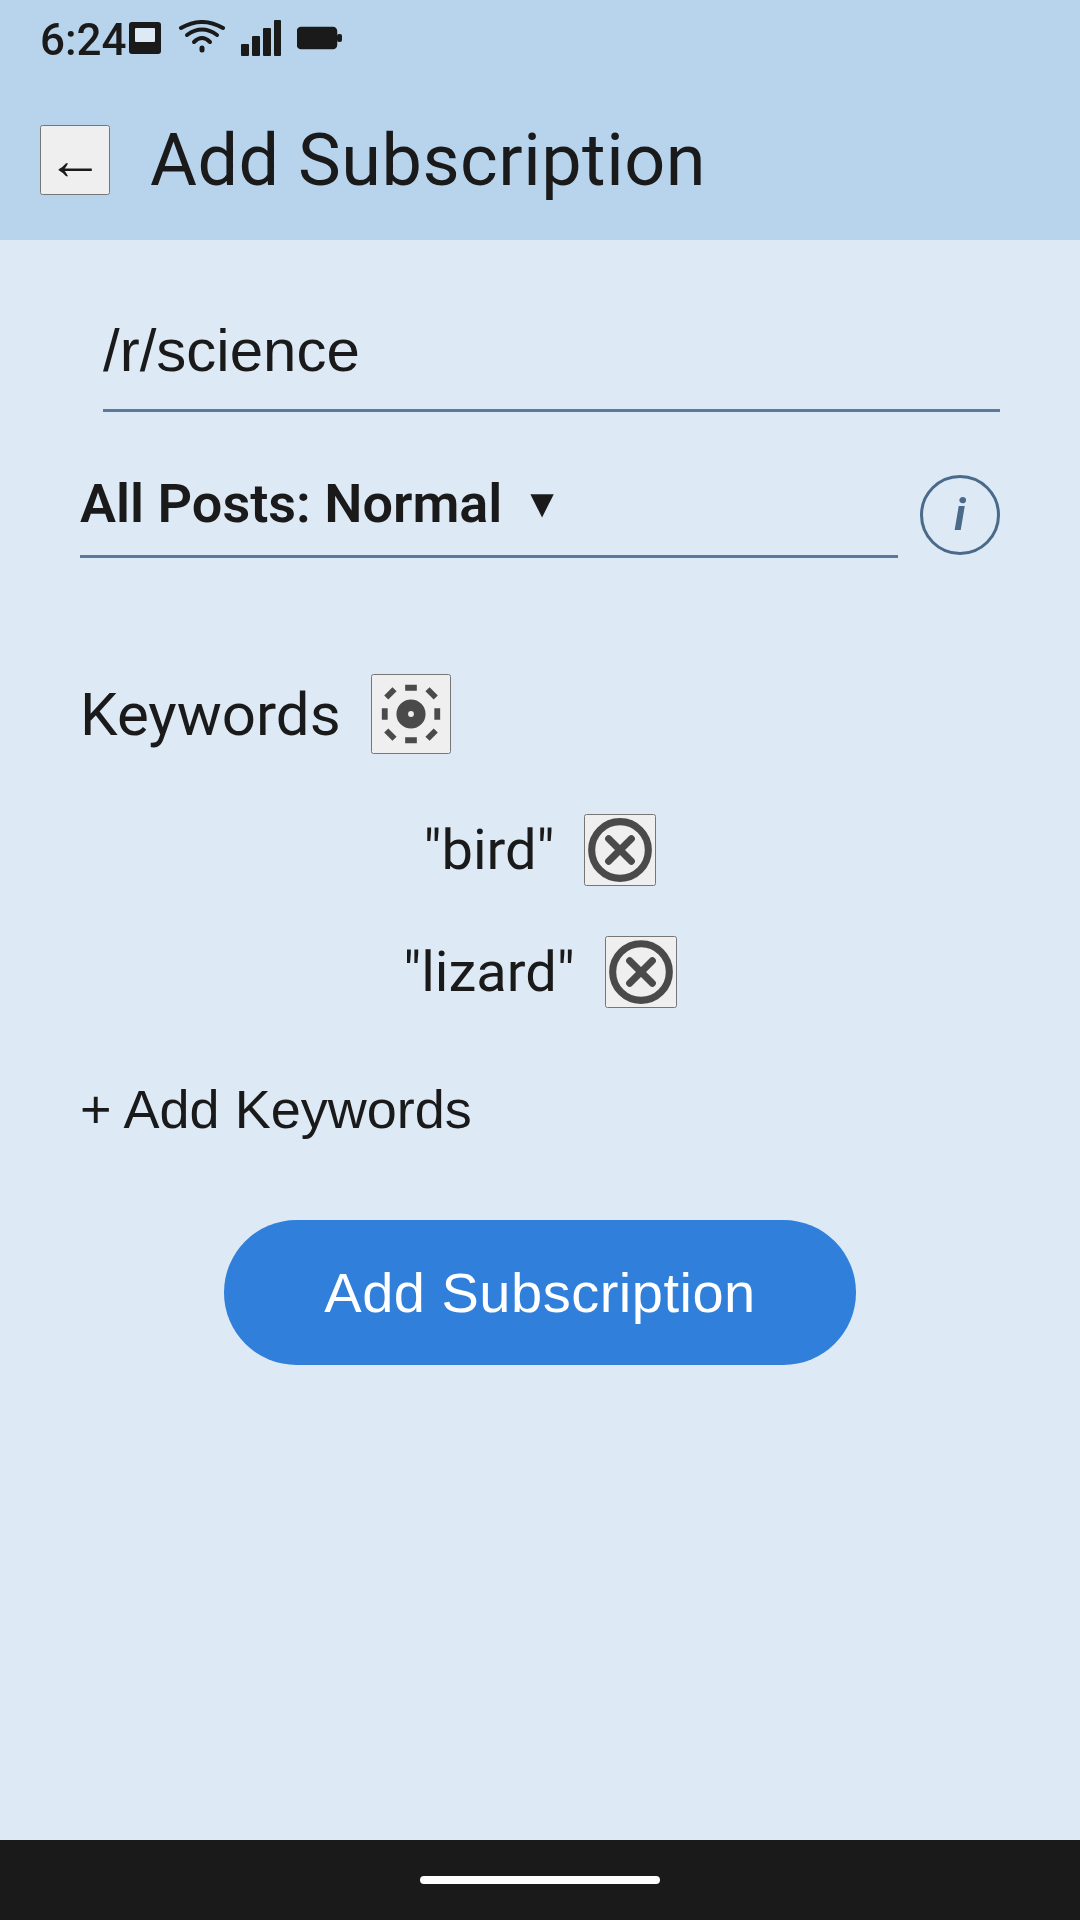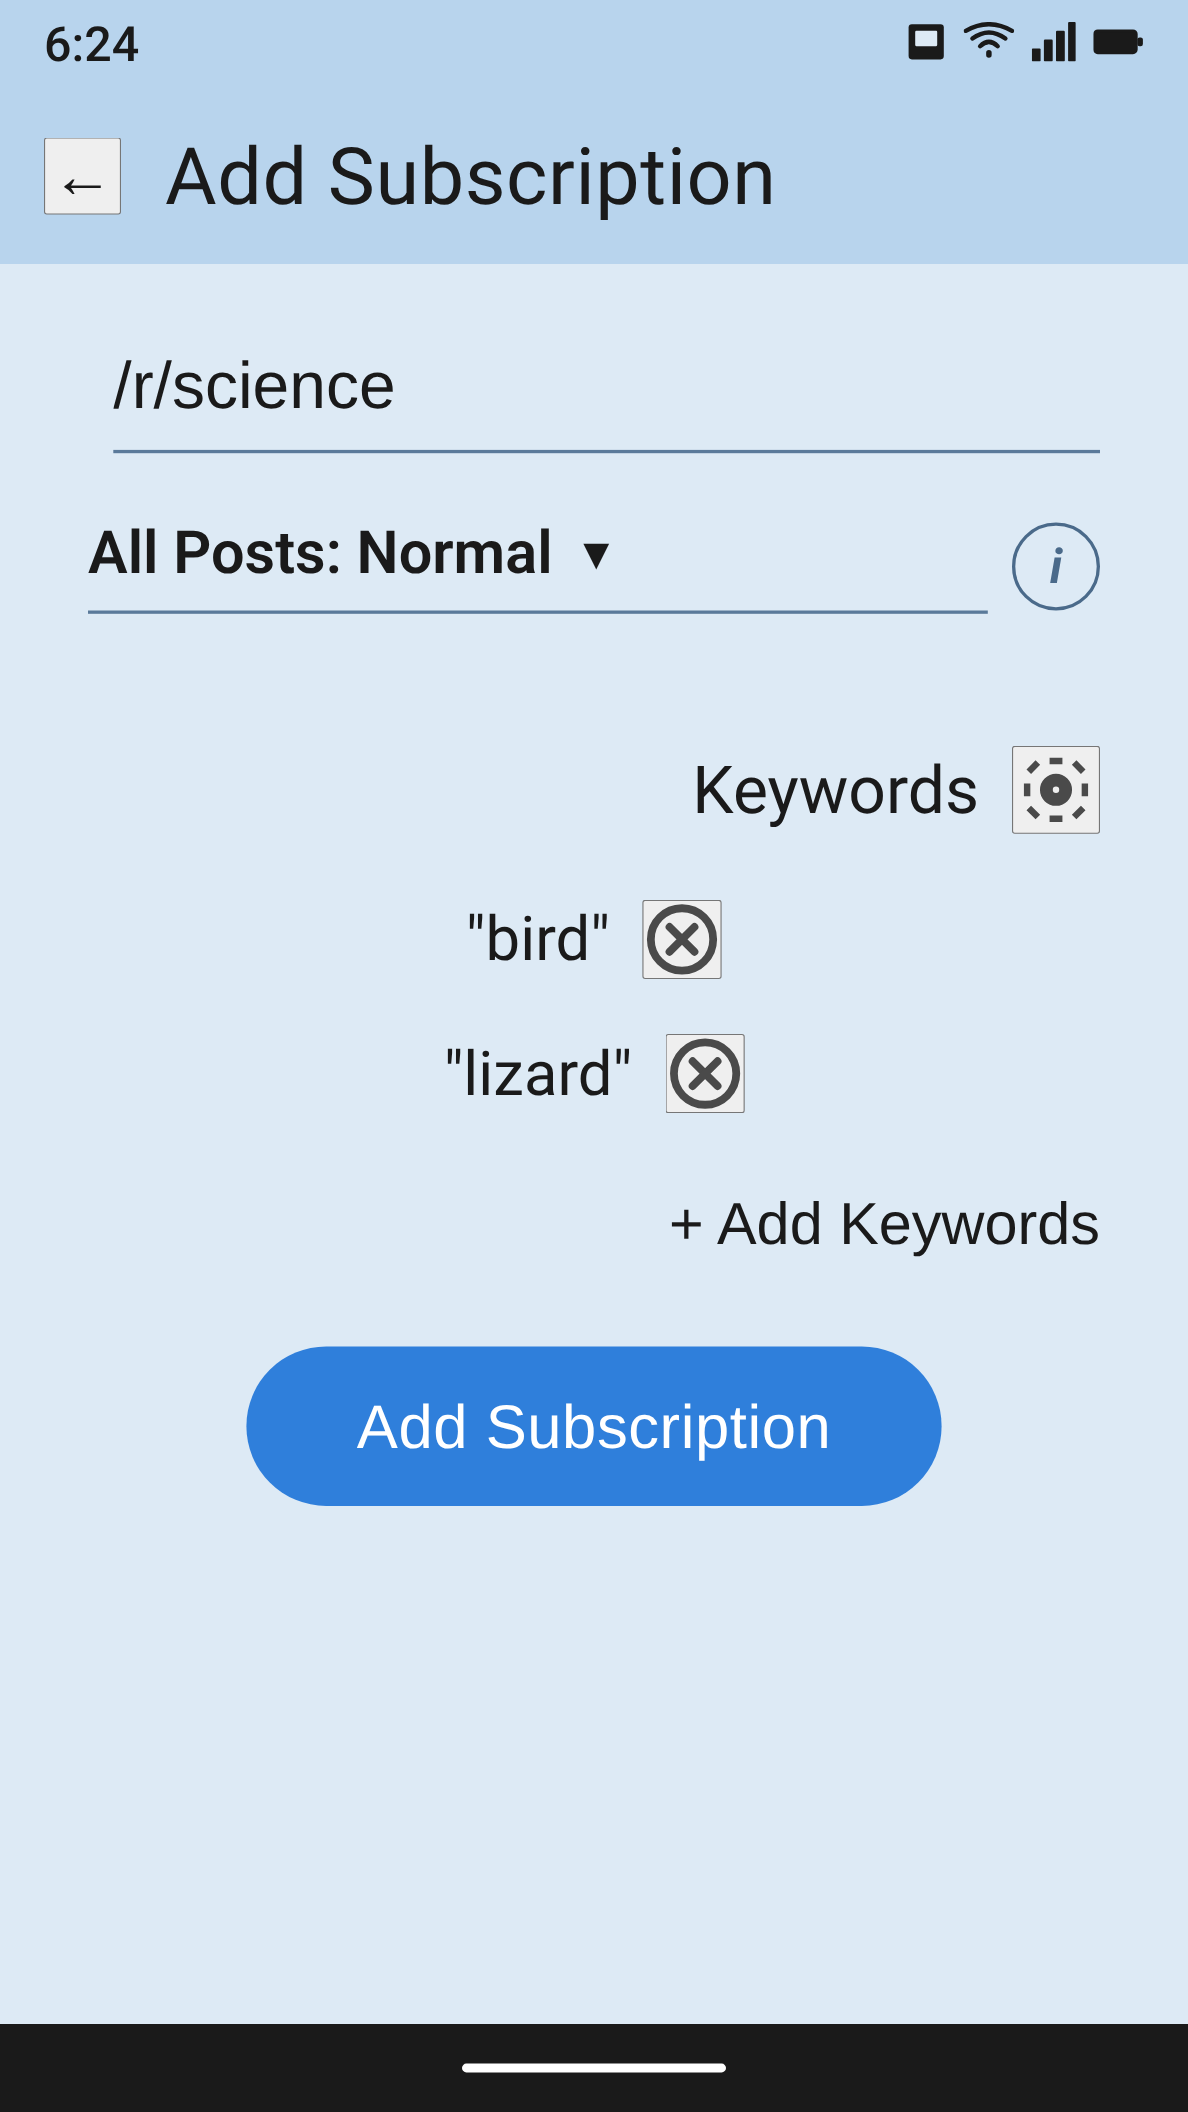--- a/index.html
+++ b/index.html
@@ -18,21 +18,20 @@
       overflow: hidden;
     }
 
     
     .status-bar {
       width: 100%;
       height: 80px;
       background-color: #b8d4ed;
       display: flex;
       align-items: center;
-      justify-content: space-between;
       padding: 0 40px;
     }
 
     .status-time {
       font-size: 44px;
       font-weight: 500;
       color: #1a1a1a;
     }
 
     .status-icons {
@@ -100,21 +99,21 @@
       padding: 16px 0 24px 0;
       outline: none;
       font-family: Arial, sans-serif;
     }
 
     
     .filter-row {
       display: flex;
       align-items: center;
       gap: 22px;
-      margin-bottom: 120px;
+      margin-bottom: 76px;
     }
 
     .filter-dropdown {
       display: flex;
       align-items: center;
       gap: 20px;
       border-bottom: 3px solid #5a7a9a;
       padding-bottom: 20px;
       flex: 1;
       cursor: pointer;
@@ -147,22 +146,23 @@
       font-size: 44px;
       color: #4a6a8a;
       font-style: italic;
       font-weight: 700;
     }
 
     
     .keywords-section {
       display: flex;
       flex-direction: column;
-      align-items: flex-end;
+      align-items: flex-start;
       gap: 0;
+      margin-top: 40px;
     }
 
     .keywords-header {
       display: flex;
       align-items: center;
       justify-content: center;
       gap: 30px;
       margin-bottom: 60px;
     }
 

